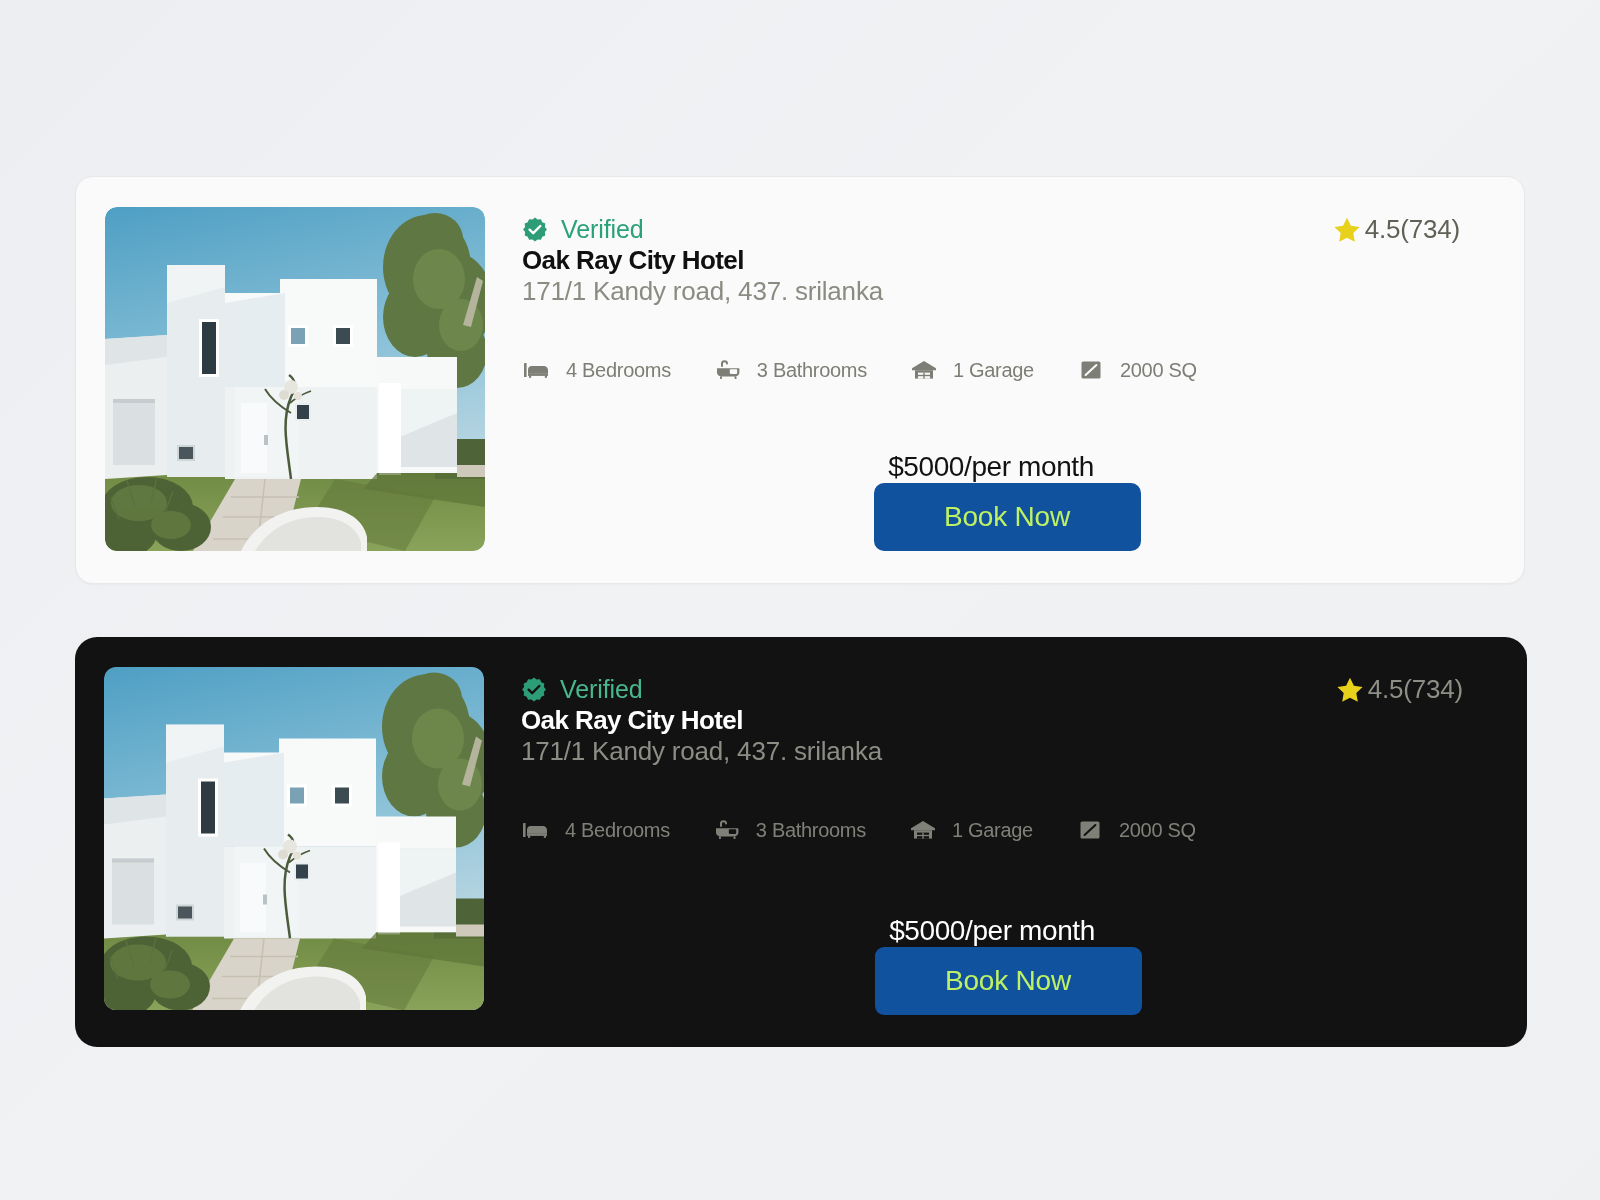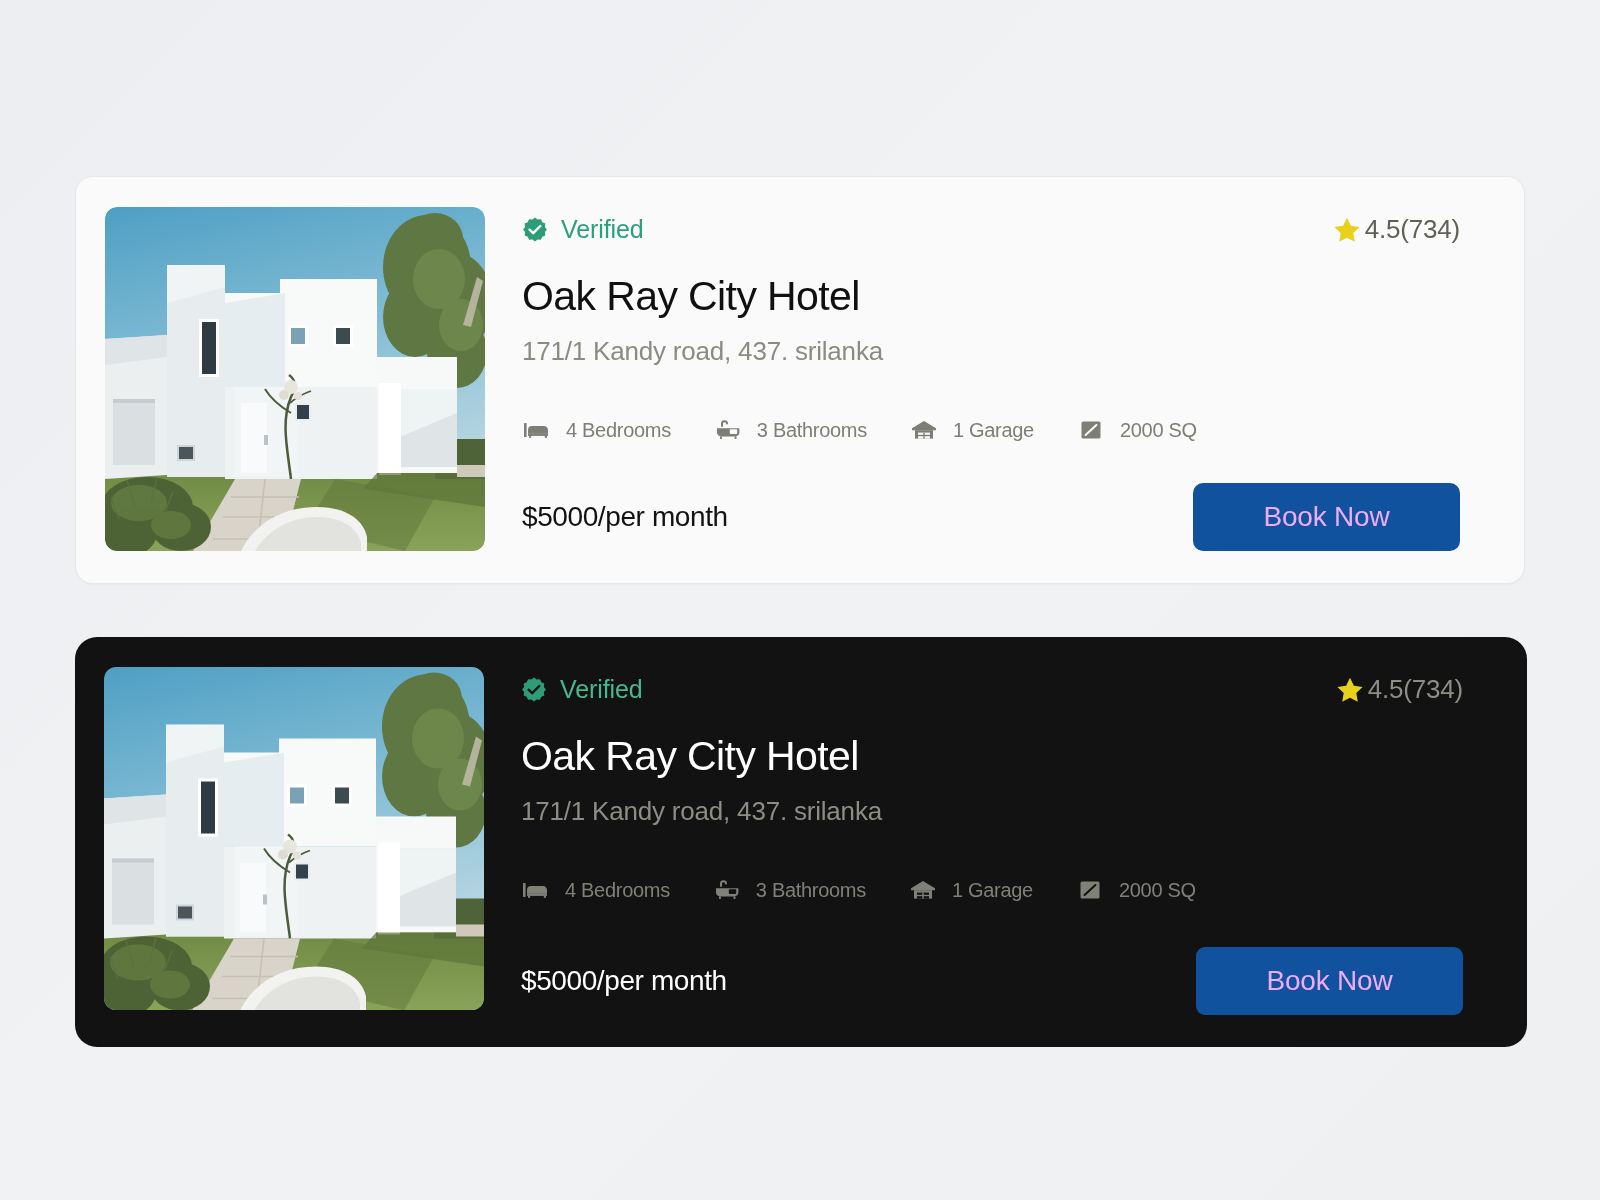--- a/index.html
+++ b/index.html
@@ -109,34 +109,33 @@
   .rating-text {
     font-size: 26px;
     font-weight: 400;
     letter-spacing: -0.2px;
   }
   .card-light .rating-text { color: #5f6056; }
   .card-dark  .rating-text { color: #8d8e86; }
 
   
   .title {
-    font-size: 41px;
-    font-weight: 400;
+    font-size: 26px;
+    font-weight: 700;
     letter-spacing: -0.6px;
-    margin-top: 28px;
   }
   .card-light .title { color: #101010; }
   .card-dark  .title { color: #ffffff; }
 
   
   .address {
     font-size: 26px;
     font-weight: 400;
     letter-spacing: -0.2px;
-    margin-top: 16px;
+    margin-top: 0;
   }
   .card-light .address { color: #8a8b82; }
   .card-dark  .address { color: #8c8d85; }
 
   
   .amenities {
     display: flex;
     align-items: center;
     margin-top: 48px;
   }
@@ -160,33 +159,34 @@
   .card-light .amenity-label { color: #7d7e75; }
   .card-dark  .amenity-label { color: #7f8078; }
 
   
   .footer {
     margin-top: auto;
     display: flex;
     align-items: center;
     justify-content: space-between;
     padding-bottom: 2px;
+    flex-direction: column;
   }
 
   .price {
     font-size: 28px;
     font-weight: 400;
     letter-spacing: -0.4px;
   }
   .card-light .price { color: #121212; }
   .card-dark  .price { color: #ffffff; }
 
   .cta {
     background: #10529e;
-    color: #f0abfc;
+    color: #bef264;
     border: none;
     border-radius: 10px;
     width: 267px;
     height: 68px;
     font-family: "Liberation Sans", sans-serif;
     font-size: 28px;
     font-weight: 400;
     letter-spacing: -0.2px;
     cursor: pointer;
     display: flex;

